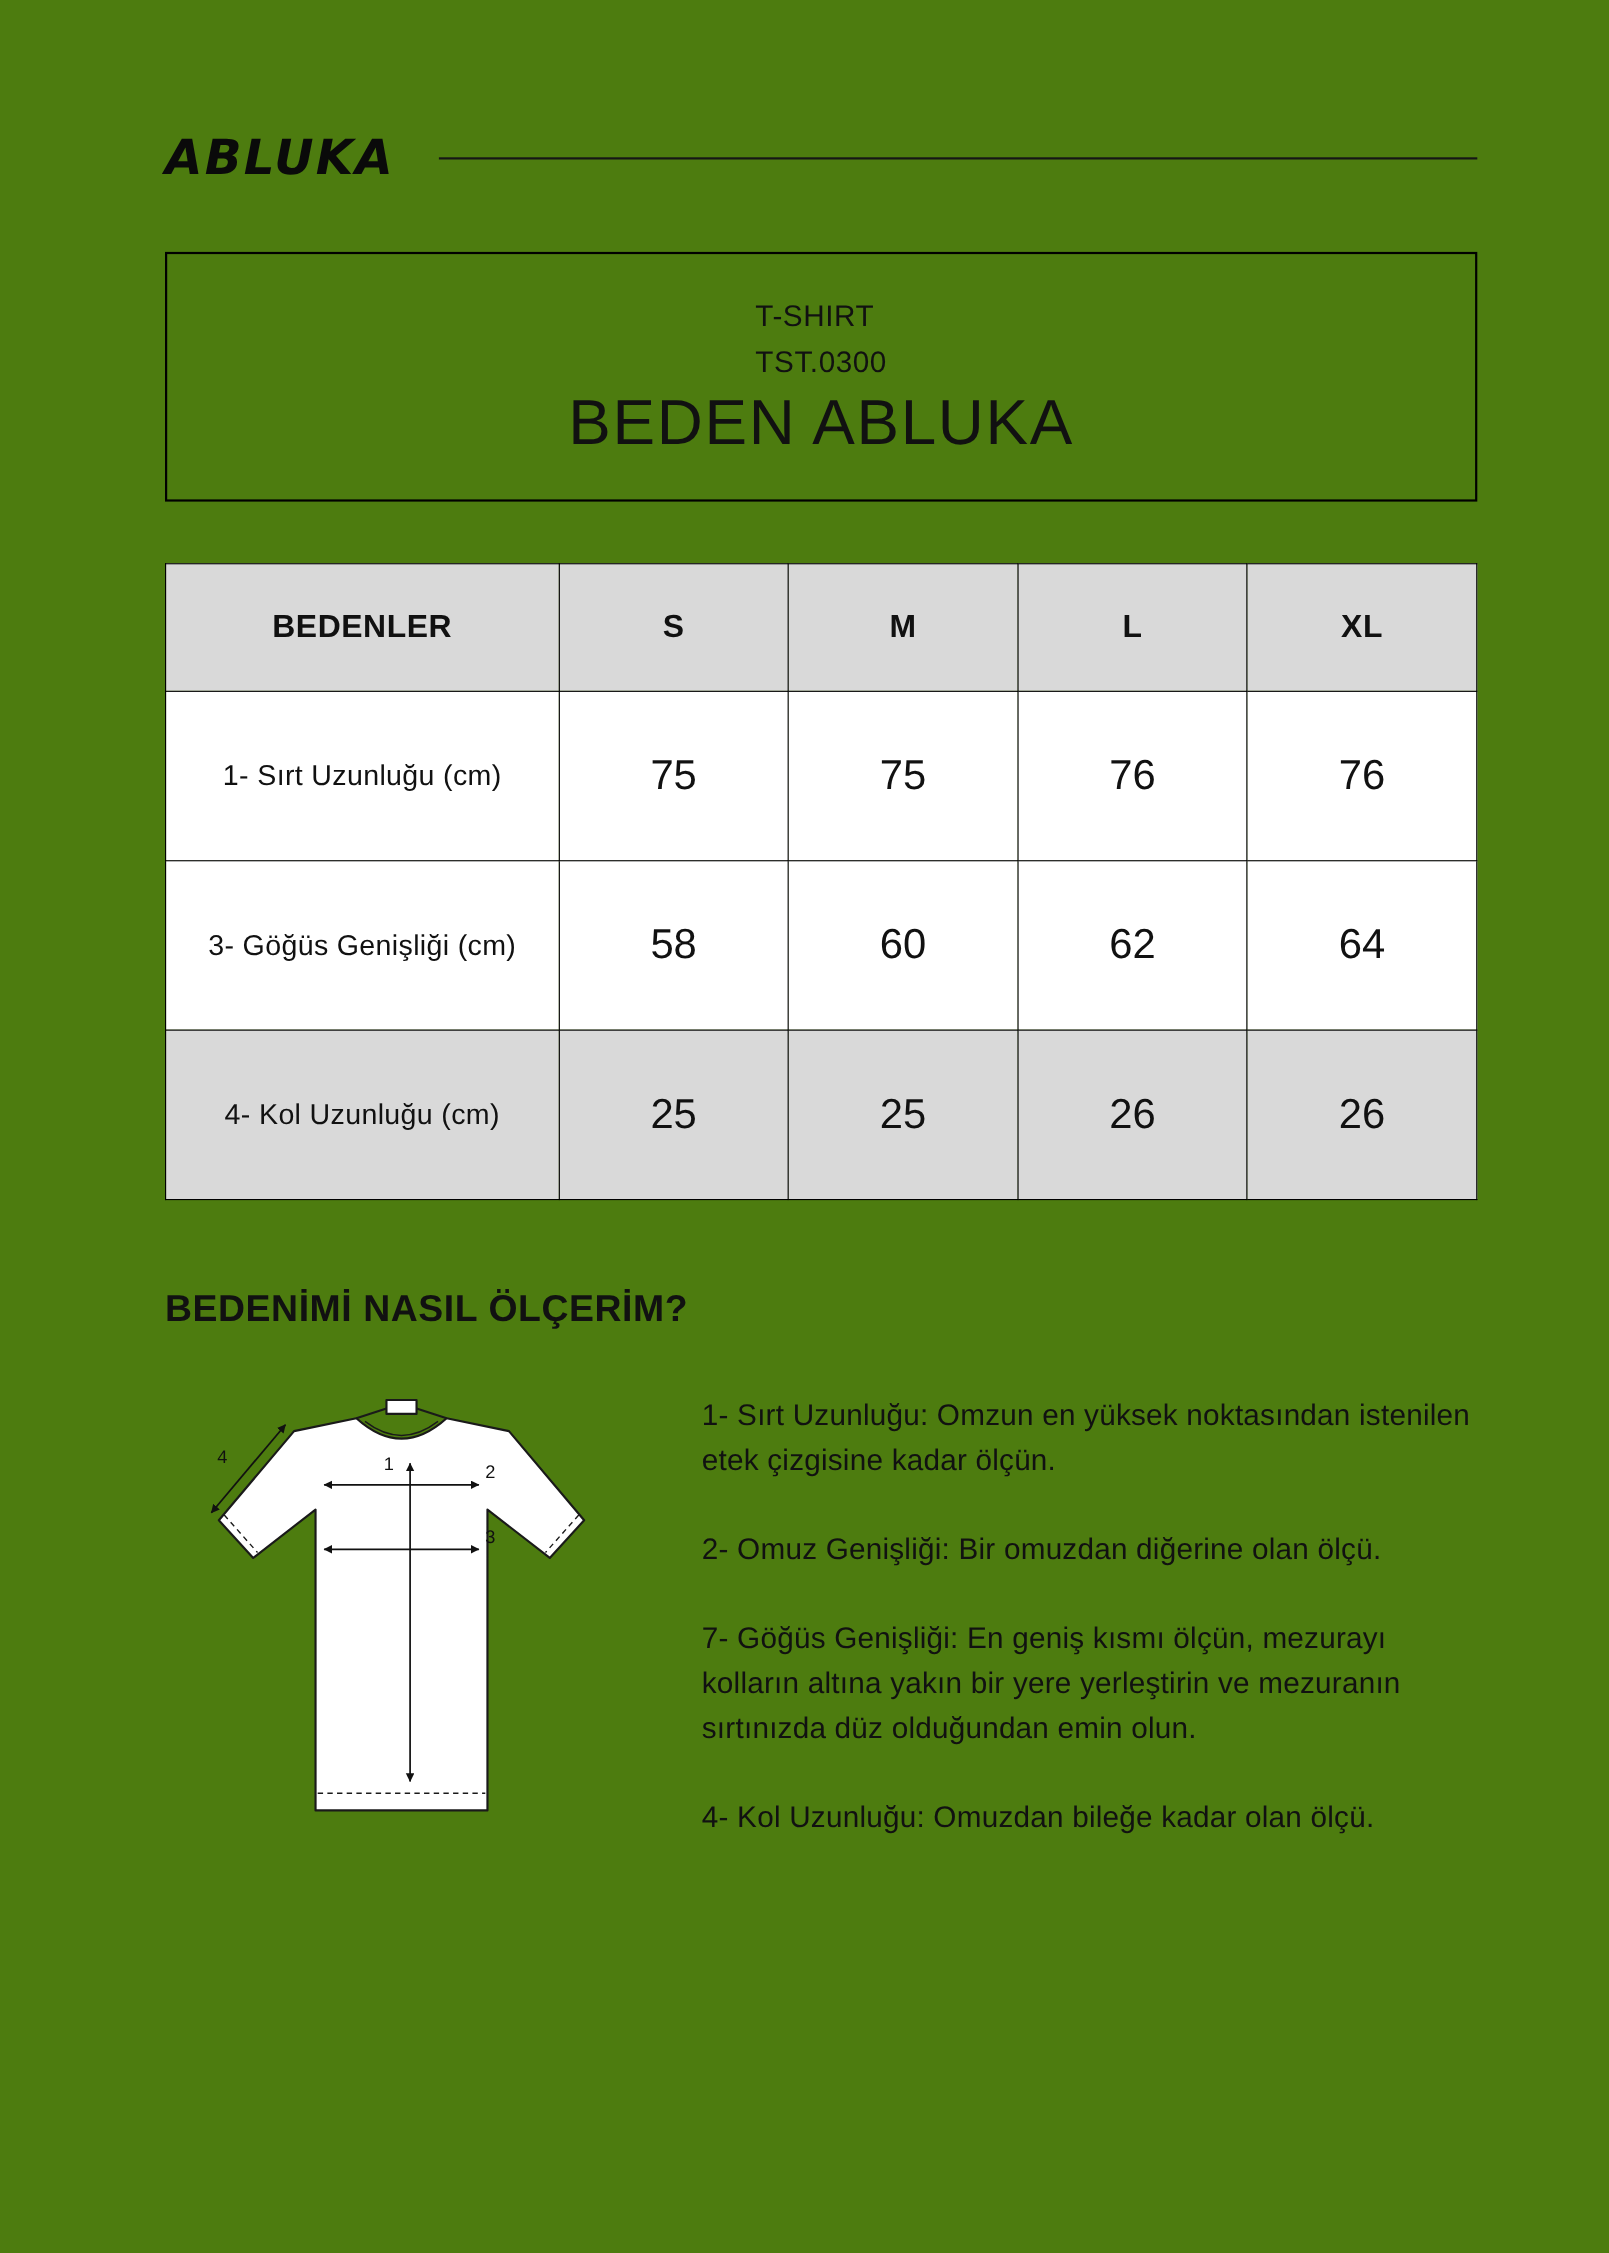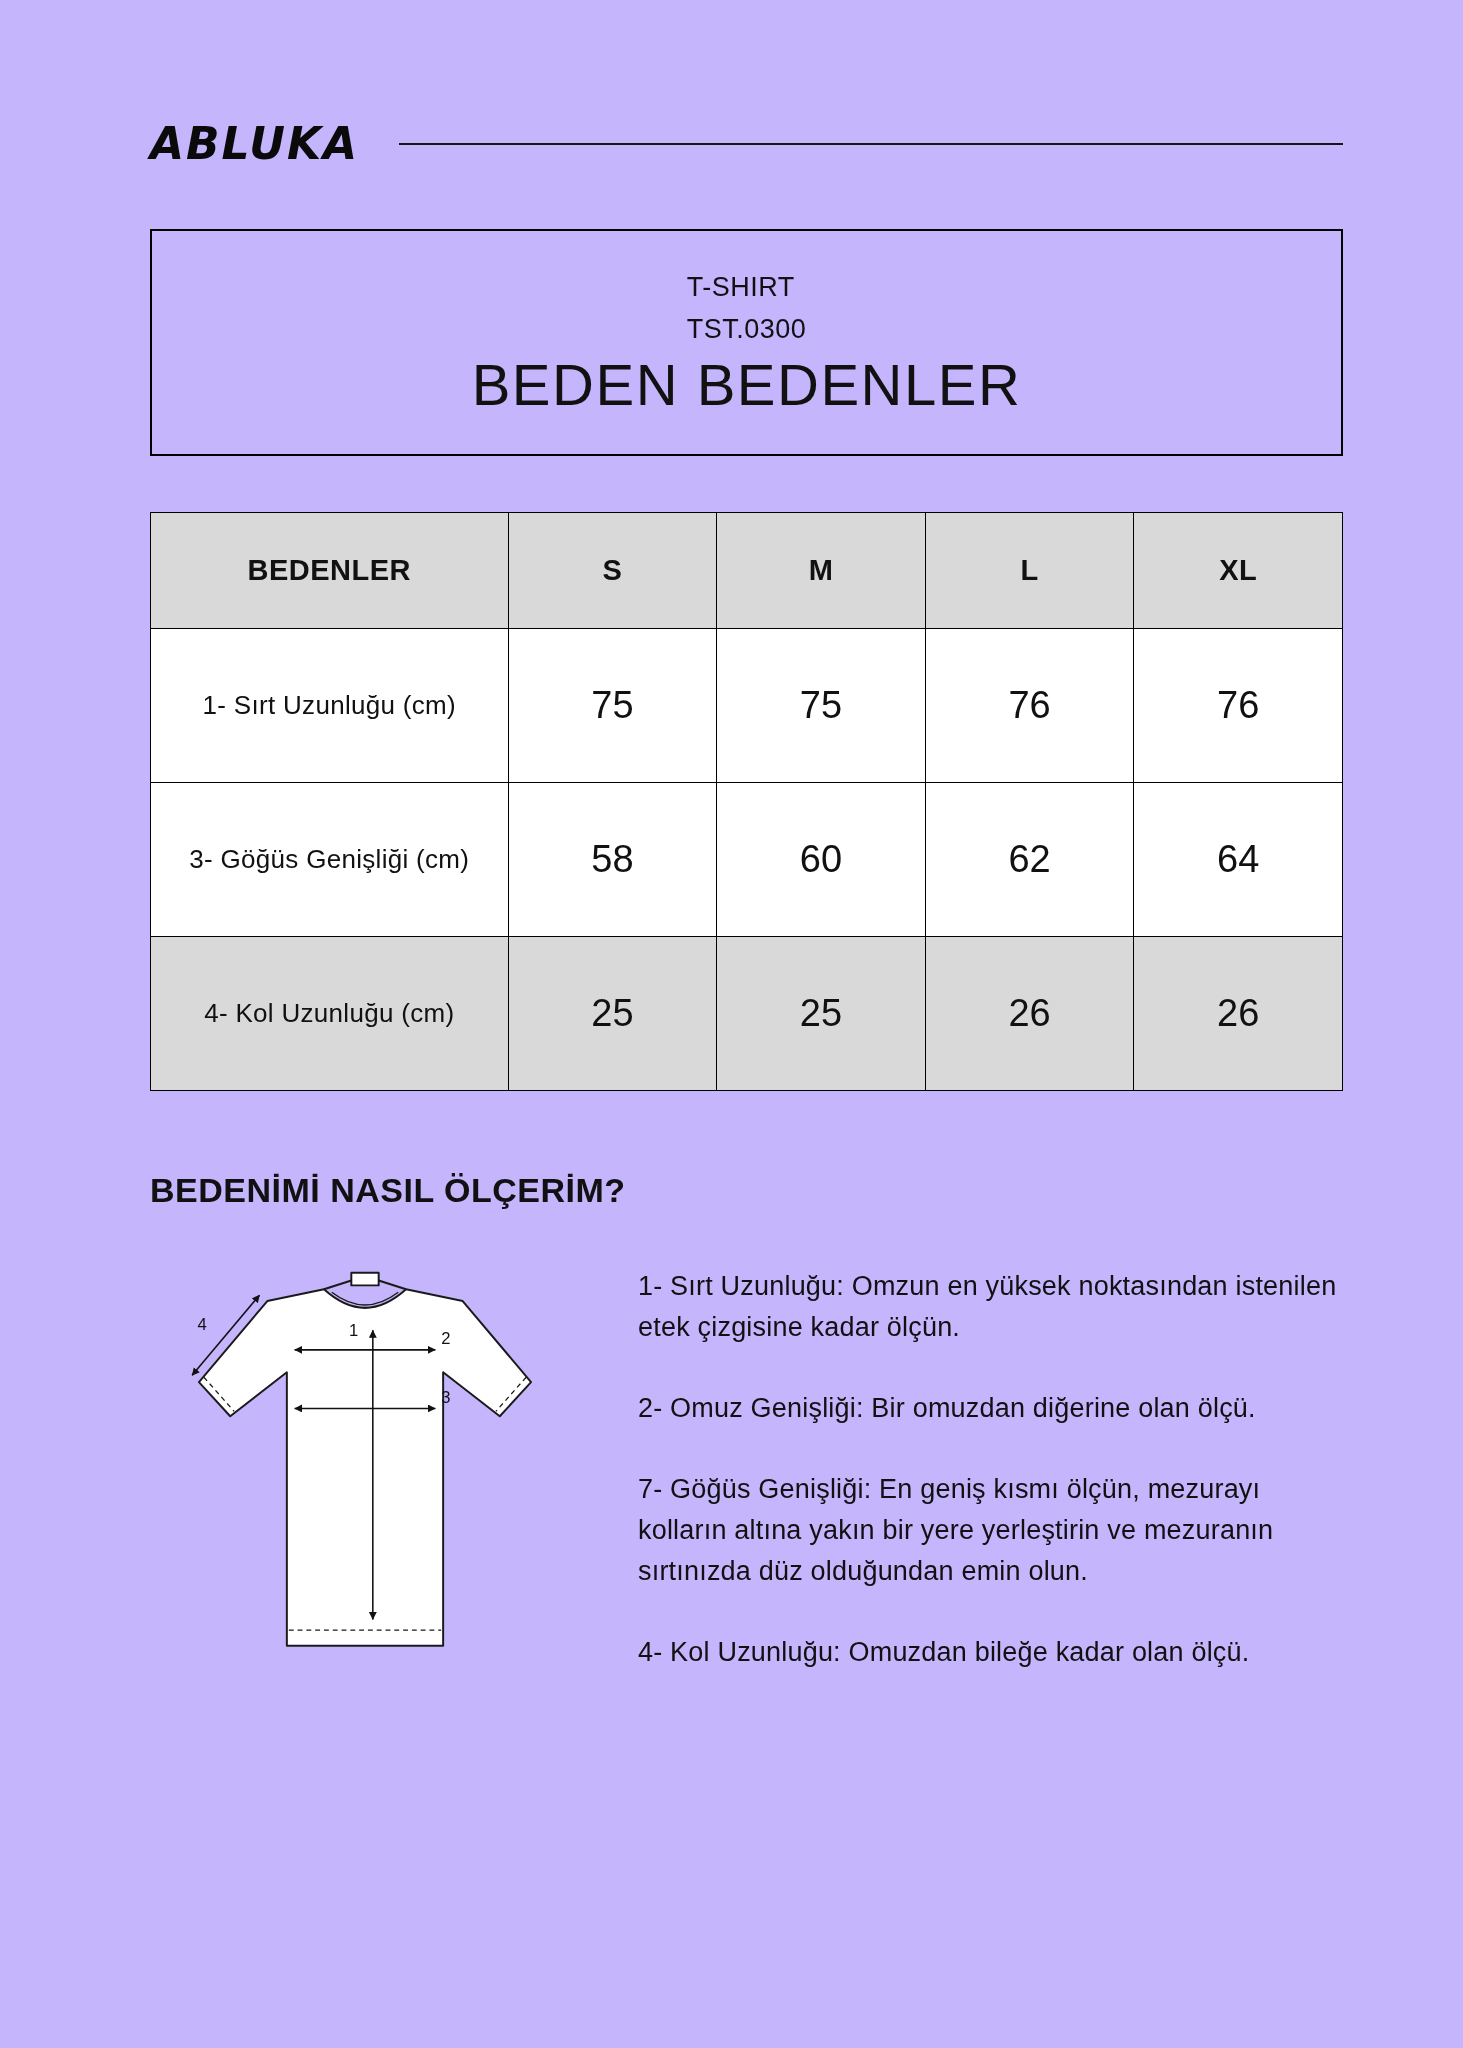--- a/index.html
+++ b/index.html
@@ -1,17 +1,17 @@
 <!DOCTYPE html>
 <html><head>
 <meta charset="utf-8">
 <style>
   html,body{margin:0;padding:0;background:#ffffff;}
   body{font-family:"Liberation Sans","DejaVu Sans",sans-serif;color:#111;}
-  .page{width:1463px;height:2048px;box-sizing:border-box;background:#c4b5fd;padding:118px 120px 40px 150px;overflow:hidden;}
+  .page{width:1463px;height:2048px;box-sizing:border-box;background:#4d7c0f;padding:118px 120px 40px 150px;overflow:hidden;}
 
   
   .brand-row{display:flex;align-items:center;}
   .logo{font-family:"DejaVu Sans",sans-serif;font-size:44px;font-weight:800;font-style:italic;letter-spacing:2px;color:#0a0a0a;white-space:nowrap;}
   .logo-rule{flex:1;height:2px;background:#161616;margin-left:40px;}
 
   
   .title-box{margin-top:60px;border:2px solid #000;display:flex;justify-content:space-between;align-items:center;padding:36px 48px;box-sizing:border-box;flex-direction:column;}
   .product-info{font-size:27px;font-weight:500;line-height:1.55;letter-spacing:.5px;}
   .page-title{margin:0;font-size:58px;font-weight:500;letter-spacing:1.5px;white-space:nowrap;}
@@ -42,21 +42,21 @@
   <header class="brand-row">
     <div class="logo">ABLUKA</div>
     <div class="logo-rule"></div>
   </header>
 
   <section class="title-box">
     <div class="product-info">
       <div>T-SHIRT</div>
       <div>TST.0300</div>
     </div>
-    <h1 class="page-title">BEDEN BEDENLER</h1>
+    <h1 class="page-title">BEDEN ABLUKA</h1>
   </section>
 
   <table class="size-table">
     <colgroup>
       <col style="width:30%">
         <col style="width:17.5%">
         <col style="width:17.5%">
         <col style="width:17.5%">
         <col style="width:17.5%">
     </colgroup>

